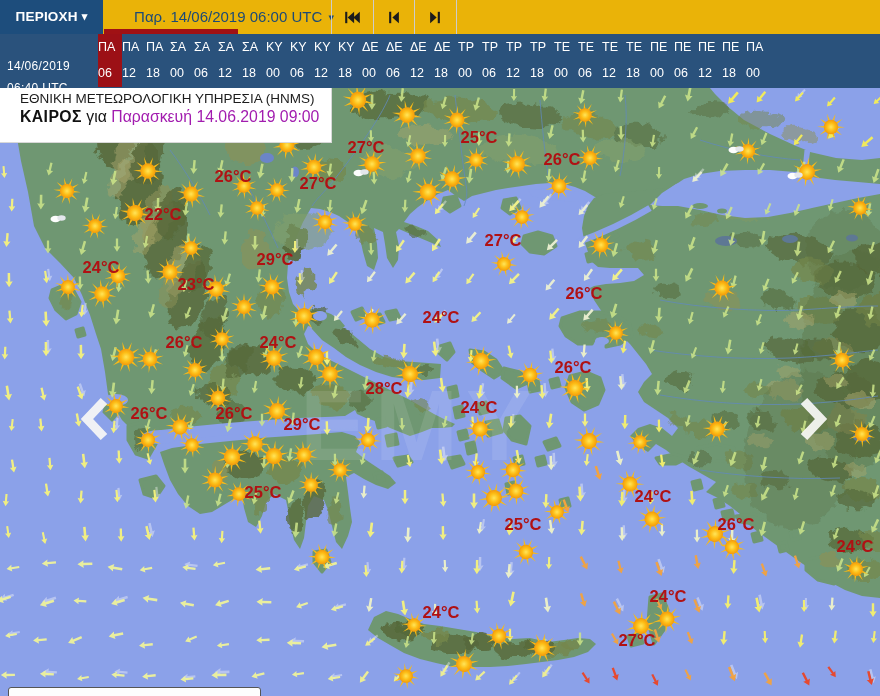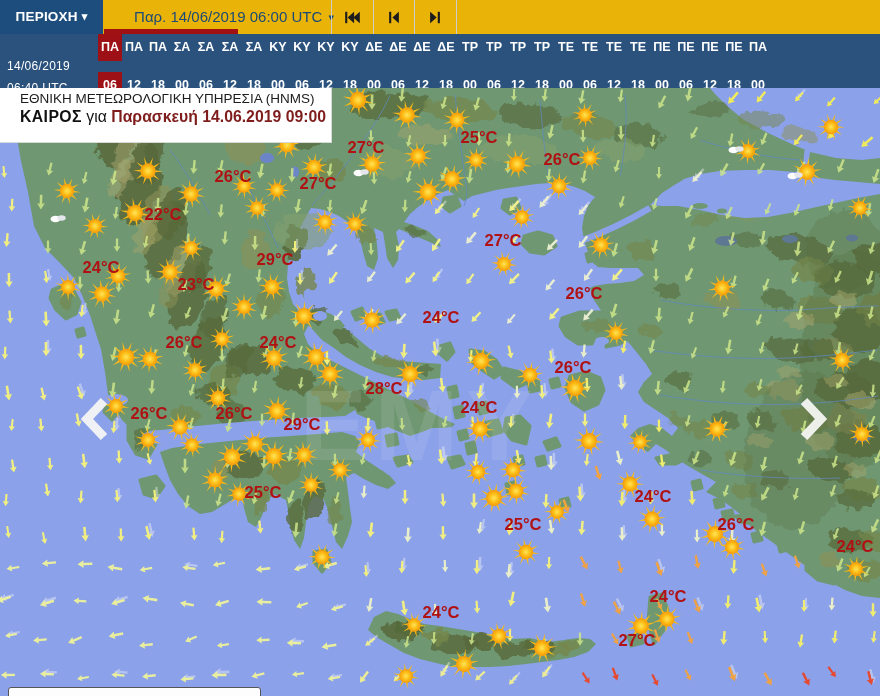--- a/index.html
+++ b/index.html
@@ -12,29 +12,29 @@
   text-align:center;line-height:33px}
 #datebtn .car2{font-size:11px;position:relative;top:-1px;margin-left:2px}
 .vsep{position:absolute;top:0;width:1px;height:34px;background:#ccc}
 .mbtn{position:absolute;top:0;width:42px;height:34px;display:flex;align-items:center;justify-content:center}
 #redstrip{position:absolute;left:104px;top:29px;width:134px;height:5px;background:#a01114}
 #navybar{position:absolute;left:0;top:34px;width:880px;height:54px;background:#2a527c;color:#fff}
 #dateblock{position:absolute;left:7px;top:21px;font-size:12px;font-weight:normal;line-height:22px;letter-spacing:.3px}
 #cells{position:absolute;left:98px;top:0;height:54px}
 .row{position:absolute;left:0;width:700px;height:27px;display:flex}
 .rowd{top:0}
-.rowh{top:38px}
-.row span{display:inline-block;width:24px;text-align:center;font-size:12.5px;font-weight:bold;line-height:27px}
+.rowh{top:26px}
+.row span{display:inline-block;width:24px;font-size:12.5px;font-weight:normal;line-height:27px}
 .rowd span.sel{background:#9c1016}
 .rowh span.sel{background:#9c1016}
 #infobox{position:absolute;left:0;top:88px;width:332px;height:55px;background:#fff;padding:2px 0 0 20px;line-height:17.5px;border-right:1px solid #d8d8d8;border-bottom:1px solid #d8d8d8}
 #il1{font-size:13.5px;color:#1c1c1c}
 #il2{font-size:15.8px;color:#111}
 #il2 b{letter-spacing:.4px}
-#il2 .r{color:#7f1d1d;font-weight:bold}
+#il2 .r{color:#a21caf;font-weight:normal}
 #il3{font-size:12px;color:#2b2b2b}
 #il3 .r{color:#e8192c}
 #legend{position:absolute;left:8px;top:687px;width:253px;height:12px;background:#fdfdfd;border:1.5px solid #555;border-radius:3px}
 </style></head>
 <body>
 <div id="page">
 
 <div id="toolbar">
   <div id="regbtn">ΠΕΡΙΟΧΗ <span class="car">▾</span></div>
   <div id="datebtn">Παρ. 14/06/2019 06:00 UTC <span class="car2">▾</span></div>

